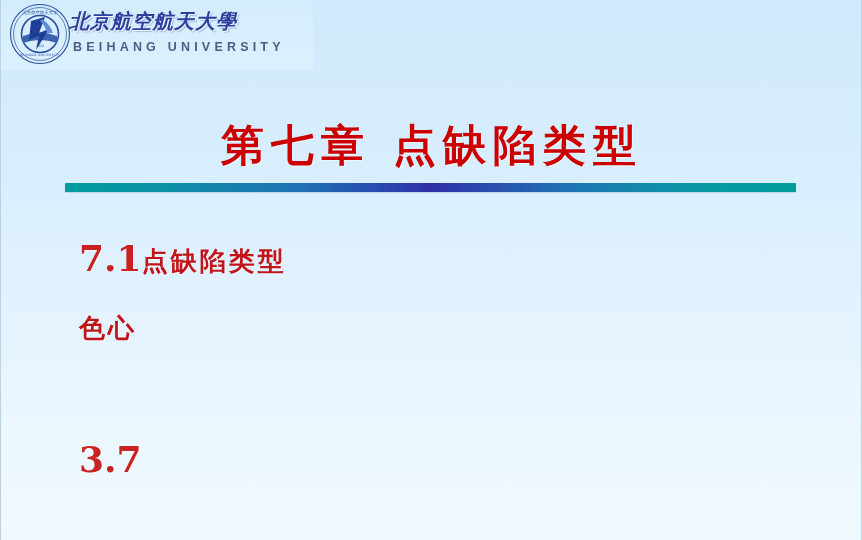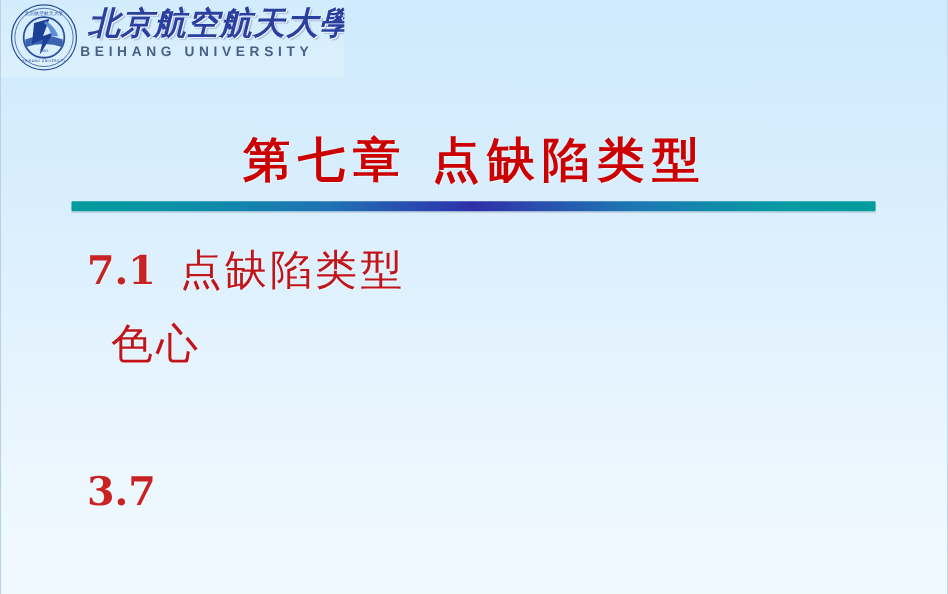--- a/index.html
+++ b/index.html
@@ -41,26 +41,26 @@
   #logo-mark {
     position: absolute;
     left: 8px;
     top: 3px;
     width: 62px;
     height: 62px;
   }
 
   #univ-name-cn {
     position: absolute;
-    left: 79px;
+    left: 68px;
     top: 3px;
     width: 240px;
     height: 36px;
     font-family: "DejaVu Serif", serif;
-    font-size: 29px;
+    font-size: 20px;
     font-weight: bold;
     font-style: italic;
     letter-spacing: 1px;
     color: #2a3f9e;
     line-height: 36px;
     white-space: nowrap;
     text-shadow: 1px 1px 0 rgba(255,255,255,0.85),
                  2px 2px 1px rgba(40,60,150,0.28);
   }
 
@@ -117,38 +117,37 @@
   #outline-list {
     position: absolute;
     left: 78px;
     top: 212px;
     width: 700px;
   }
 
   .outline-item {
     height: 67px;
     display: flex;
-    align-items: center;
+    align-items: flex-end;
     white-space: nowrap;
   }
 
   .outline-num {
     font-family: "DejaVu Serif", serif;
     font-size: 36px;
     font-weight: bold;
     color: #c92222;
     letter-spacing: 0px;
     text-shadow: 1px 1px 0 rgba(255,255,255,0.5);
   }
 
   .outline-text {
-    margin-left: 22px;
-    font-family: "DejaVu Serif", serif;
-    font-size: 38px;
-    font-weight: normal;
+    font-family: "DejaVu Serif", serif;
+    font-size: 26px;
+    font-weight: bold;
     color: #c1151a;
     letter-spacing: 3px;
     text-shadow: 1px 1px 0 rgba(255,255,255,0.5);
   }
 </style>
 </head>
 <body>
 
 <div id="slide">
 

